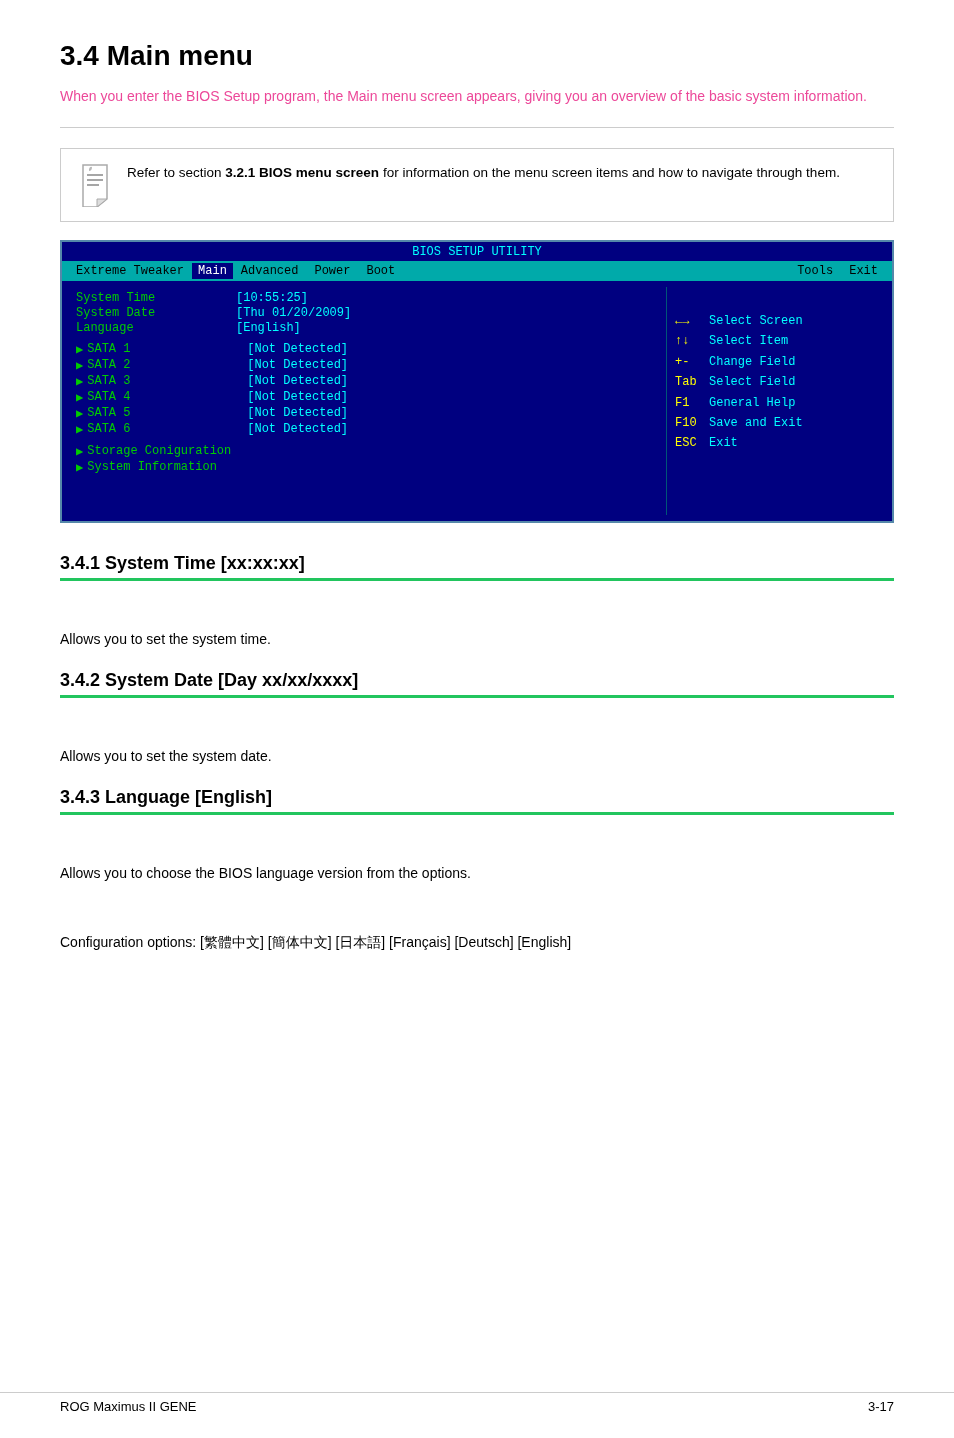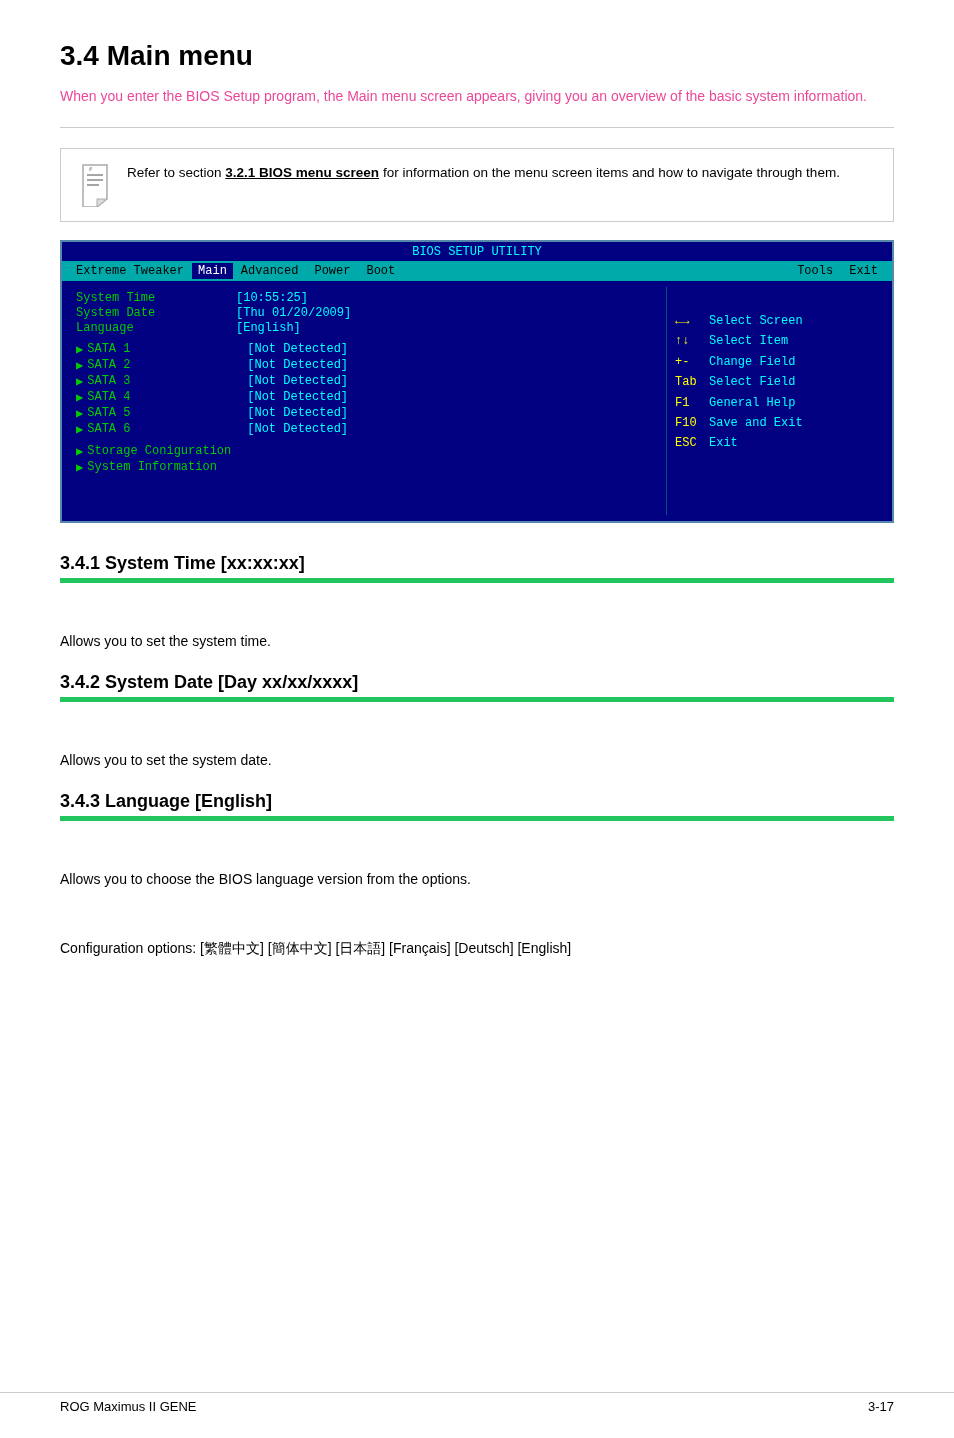--- a/index.html
+++ b/index.html
@@ -44,21 +44,20 @@
     }
 
     .note-text {
       font-size: 13.5px;
       line-height: 1.55;
       color: #000;
     }
 
     .note-text strong {
       font-weight: bold;
-      text-decoration: underline;
     }
 
     
     .bios-screen {
       border: 2px solid #5588aa;
       background: #000080;
       color: #00ffff;
       font-family: 'Courier New', Courier, monospace;
       font-size: 12px;
       margin-bottom: 30px;
@@ -189,21 +188,21 @@
       color: #00ffff;
     }
 
     
     .section-heading {
       font-size: 18px;
       font-weight: bold;
       margin-top: 20px;
       margin-bottom: 8px;
       color: #000;
-      border-bottom: 5px solid #22c55e;
+      border-bottom: 3px solid #22c55e;
       padding-bottom: 4px;
     }
 
     .section-desc {
       font-size: 14px;
       line-height: 1.5;
       color: #000;
       margin-bottom: 14px;
       margin-top: 48px;
     }

